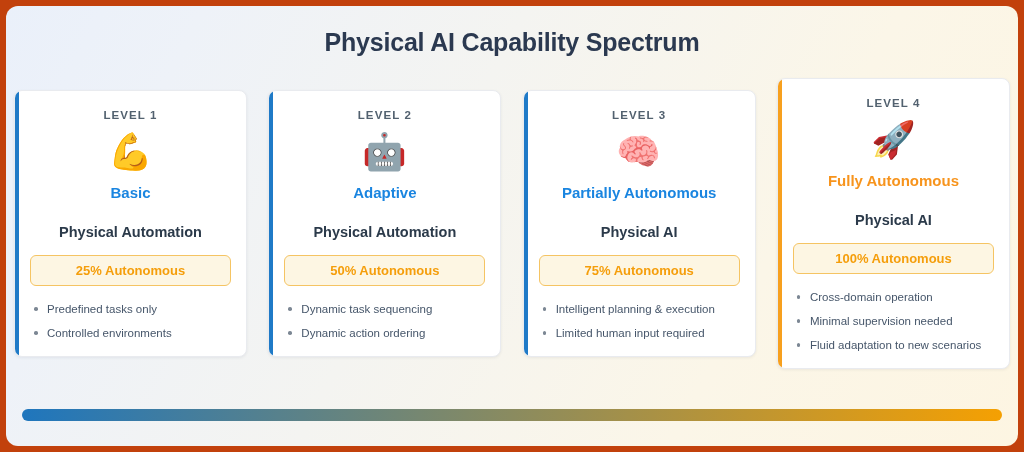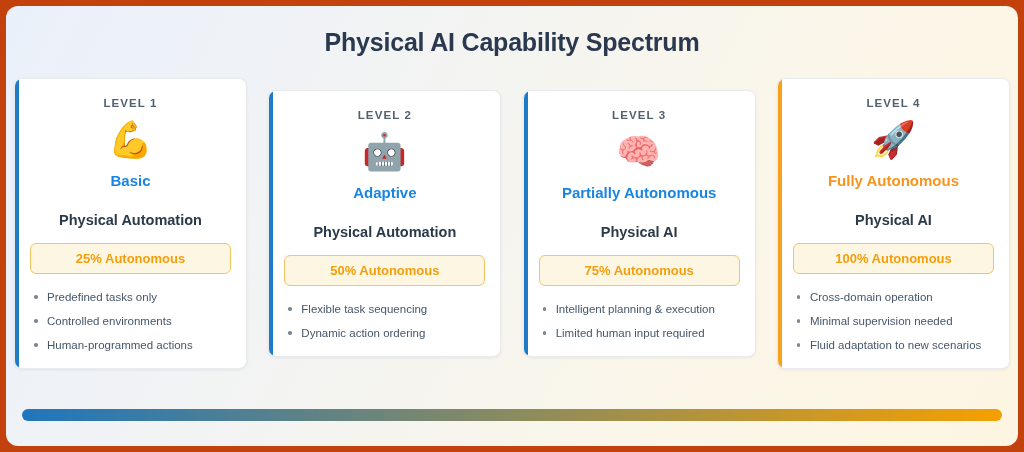--- a/index.html
+++ b/index.html
@@ -189,35 +189,34 @@
         <div class="level-label">LEVEL 1</div>
         <div class="card-emoji">💪</div>
         <div class="card-heading">
           <span class="heading-primary">Basic</span>
           <span class="heading-secondary">Physical Automation</span>
         </div>
         <div class="badge">25% Autonomous</div>
         <ul class="feature-list">
           <li><span class="dot"></span><span>Predefined tasks only</span></li>
           <li><span class="dot"></span><span>Controlled environments</span></li>
-          <li><span class="dot"></span><span>Human-programmed actions</span></li>
         </ul>
       </div>
 
       <div class="card accent-blue">
         <span class="accent-bar"></span>
         <div class="level-label">LEVEL 2</div>
         <div class="card-emoji">🤖</div>
         <div class="card-heading">
           <span class="heading-primary">Adaptive</span>
           <span class="heading-secondary">Physical Automation</span>
         </div>
         <div class="badge">50% Autonomous</div>
         <ul class="feature-list">
-          <li><span class="dot"></span><span>Flexible task sequencing</span></li>
+          <li><span class="dot"></span><span>Dynamic task sequencing</span></li>
           <li><span class="dot"></span><span>Dynamic action ordering</span></li>
         </ul>
       </div>
 
       <div class="card accent-blue">
         <span class="accent-bar"></span>
         <div class="level-label">LEVEL 3</div>
         <div class="card-emoji">🧠</div>
         <div class="card-heading">
           <span class="heading-primary">Partially Autonomous</span>

